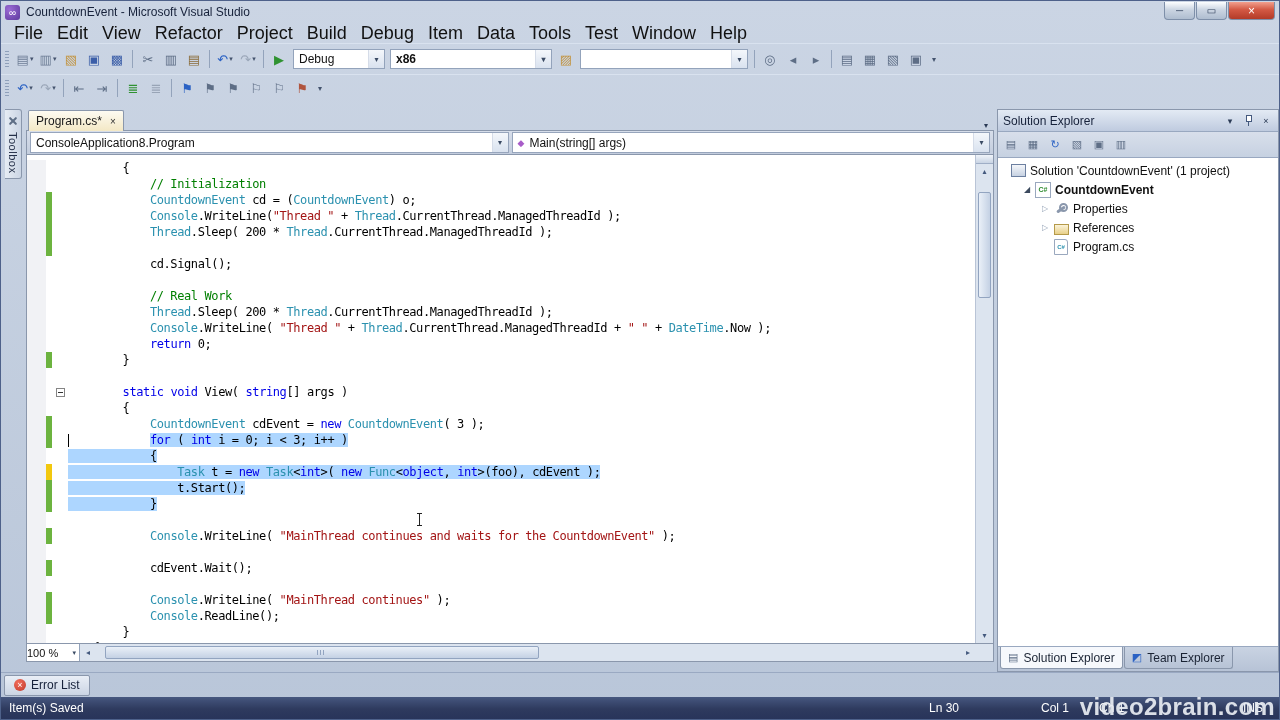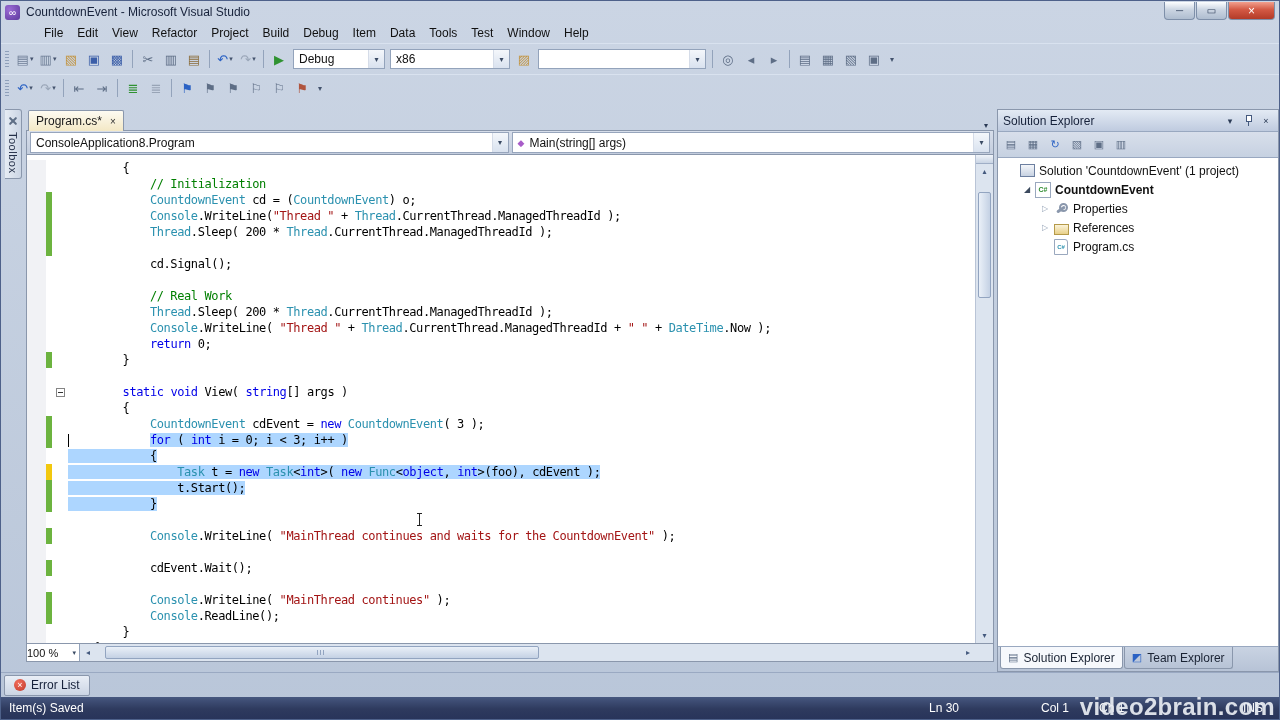--- a/index.html
+++ b/index.html
@@ -11,21 +11,21 @@
   .vs-logo{width:15px;height:15px;border-radius:3px;flex:none;
     background:radial-gradient(circle at 30% 30%,#9B6BD4,#5E3A9E);
     color:#fff;font-size:10px;line-height:15px;text-align:center;}
   .title-text{font-size:12px;color:#16213A;}
   .winbtns{margin-left:auto;display:flex;margin-top:-2px;}
   .winbtn{width:29px;height:17px;border:1px solid #7E8FA9;border-top:none;border-radius:0 0 4px 4px;
     background:linear-gradient(#FDFEFF,#CBD5E2 45%,#AFBDD0);display:flex;align-items:center;justify-content:center;
     font-size:10px;color:#2A3A55;margin-left:1px;}
   .winbtn.close{width:45px;background:linear-gradient(#F2A08E,#D35944 45%,#B33B28);color:#fff;font-size:12px;}
   
-  .menubar{height:20px;flex:none;display:flex;align-items:center;padding-left:6px;font-size:12px;color:#111;margin-left:30px;}
+  .menubar{height:20px;flex:none;display:flex;align-items:center;padding-left:6px;font-size:18px;color:#111;}
   .menu-item{padding:2px 7px;}
   
   .toolbar{flex:none;display:flex;align-items:center;padding:2px 4px;gap:1px;border-top:1px solid #D9E2EF;}
   .toolbar.t1{height:26px;}
   .toolbar.t2{height:22px;}
   .tgrip{width:4px;height:16px;margin-right:4px;flex:none;
     background:repeating-linear-gradient(180deg,#8FA0BA 0 1px,transparent 1px 3px);}
   .tbi{width:22px;height:20px;display:flex;align-items:center;justify-content:center;
     font-size:13px;border-radius:2px;flex:none;}
   .tbi .dd{font-size:7px;margin-left:1px;color:#44536E;}
@@ -219,21 +219,21 @@
         <span class="dd">▾</span>
       </span>
       <span class="tbsep"></span>
       <span class="tbi">
         <span style="color: rgb(47, 146, 49);">▶</span>
       </span>
       <div class="combo" style="width: 92px;">
         <span class="cval">Debug</span>
         <span class="carr">▾</span>
       </div>
-      <div class="combo" style="width: 120px;">
+      <div class="combo" style="width: 162px; font-weight: bold;">
         <span class="cval">x86</span>
         <span class="carr">▾</span>
       </div>
       <span class="tbi">
         <span style="color: rgb(194, 147, 62);">▨</span>
       </span>
       <div class="combo" style="width: 168px;">
         <span class="cval"></span>
         <span class="carr">▾</span>
       </div>
@@ -576,21 +576,21 @@
             <span style="color: rgb(94, 110, 134);">▧</span>
           </span>
           <span class="tbi">
             <span style="color: rgb(94, 110, 134);">▣</span>
           </span>
           <span class="tbi">
             <span style="color: rgb(94, 110, 134);">▥</span>
           </span>
         </div>
       <div class="tree">
-          <div class="trow" style="padding-left: 20px;">
+          <div class="trow" style="padding-left: 11px;">
             <span class="ticon">
               <span class="ico-sln"></span>
             </span>
             <span class="tlabel">Solution 'CountdownEvent' (1 project)</span>
           </div>
           <div class="trow" style="padding-left: 22px;">
             <span class="texp open">◢</span>
             <span class="ticon">
               <span class="ico-proj"></span>
             </span>

